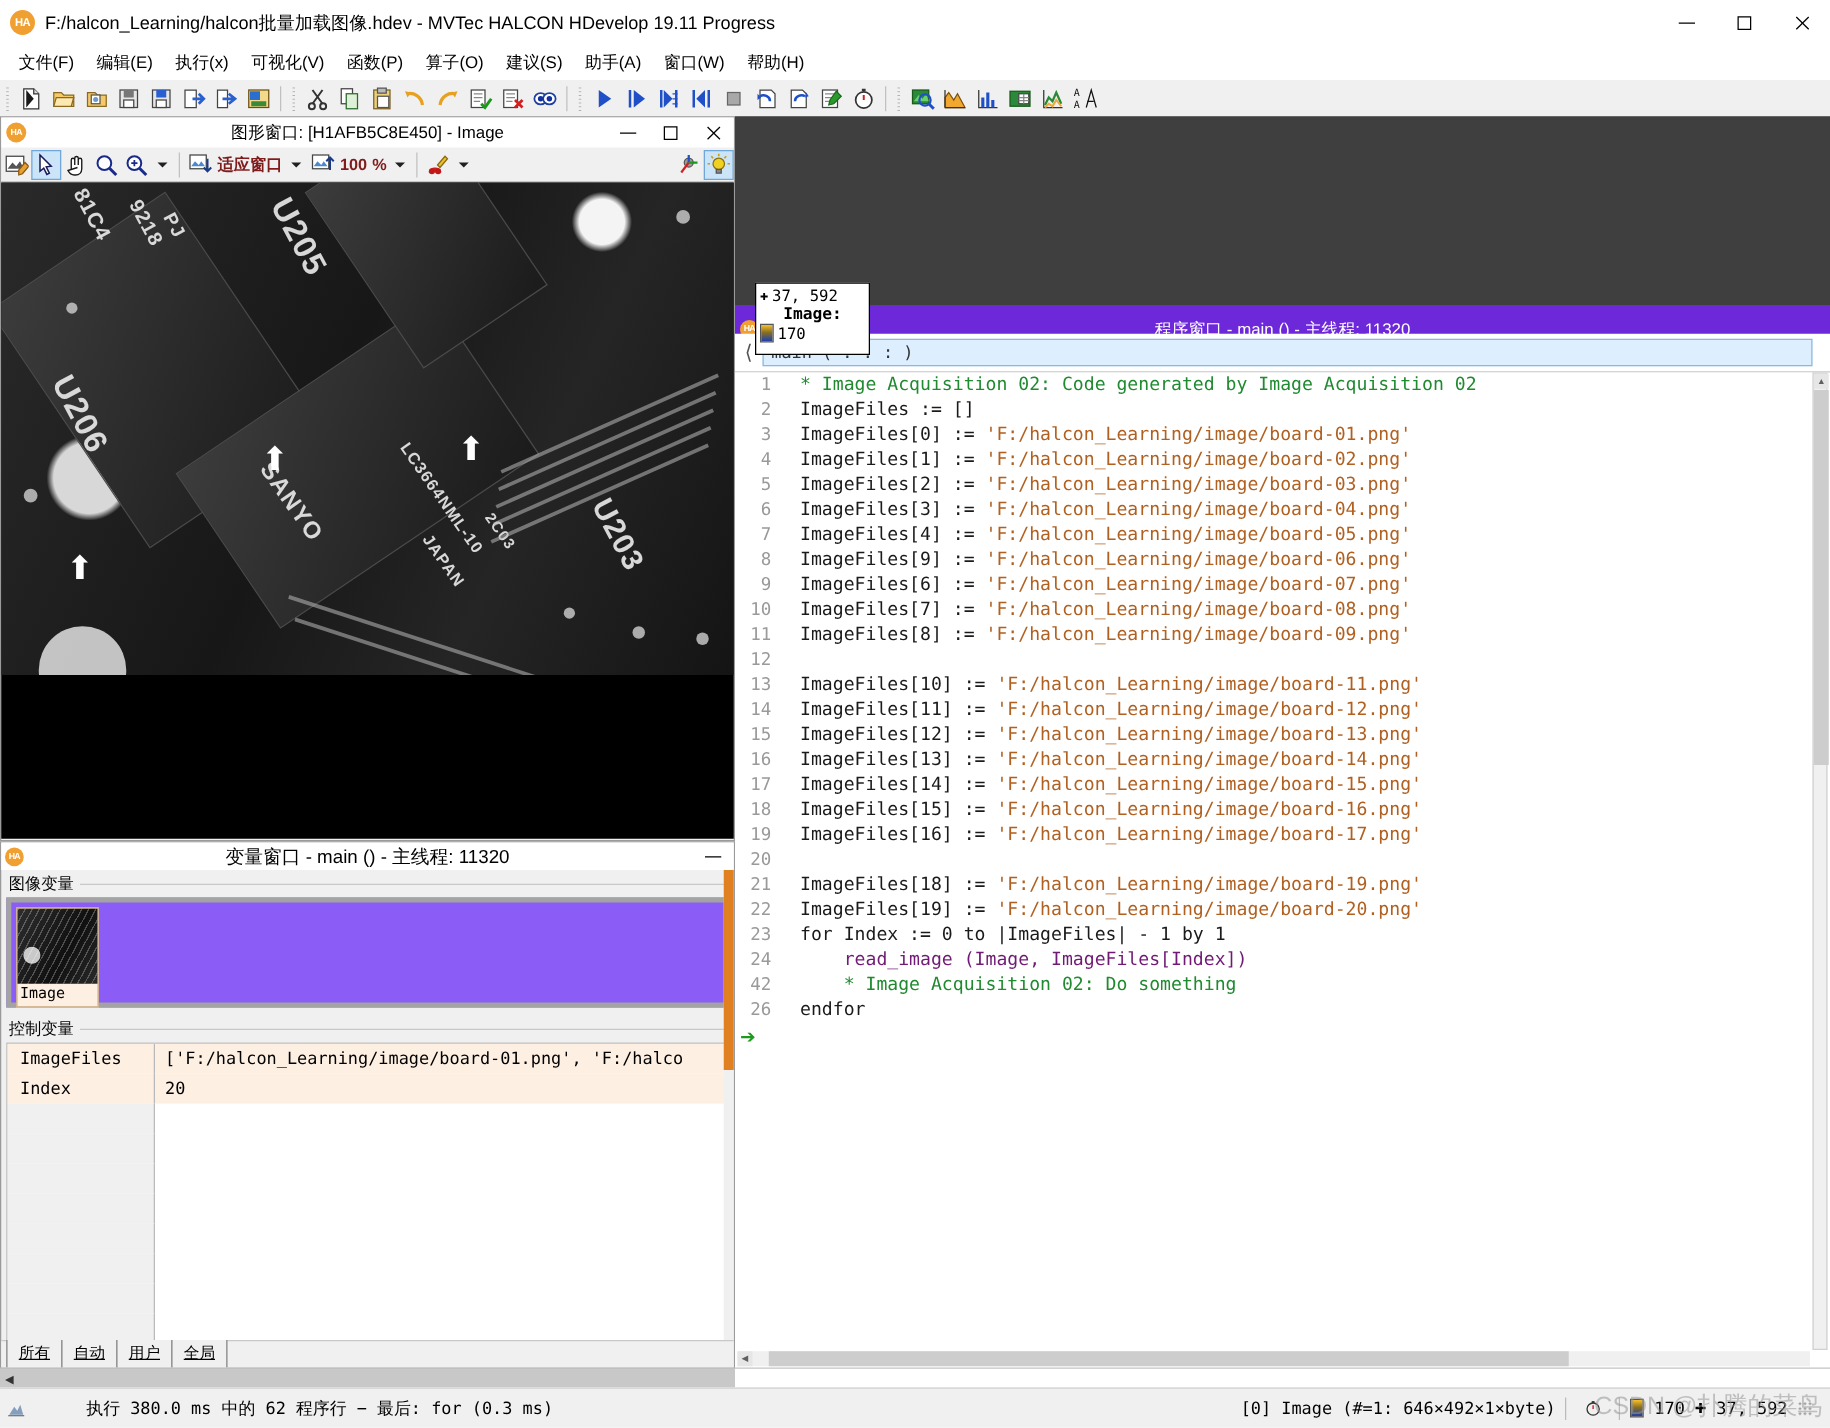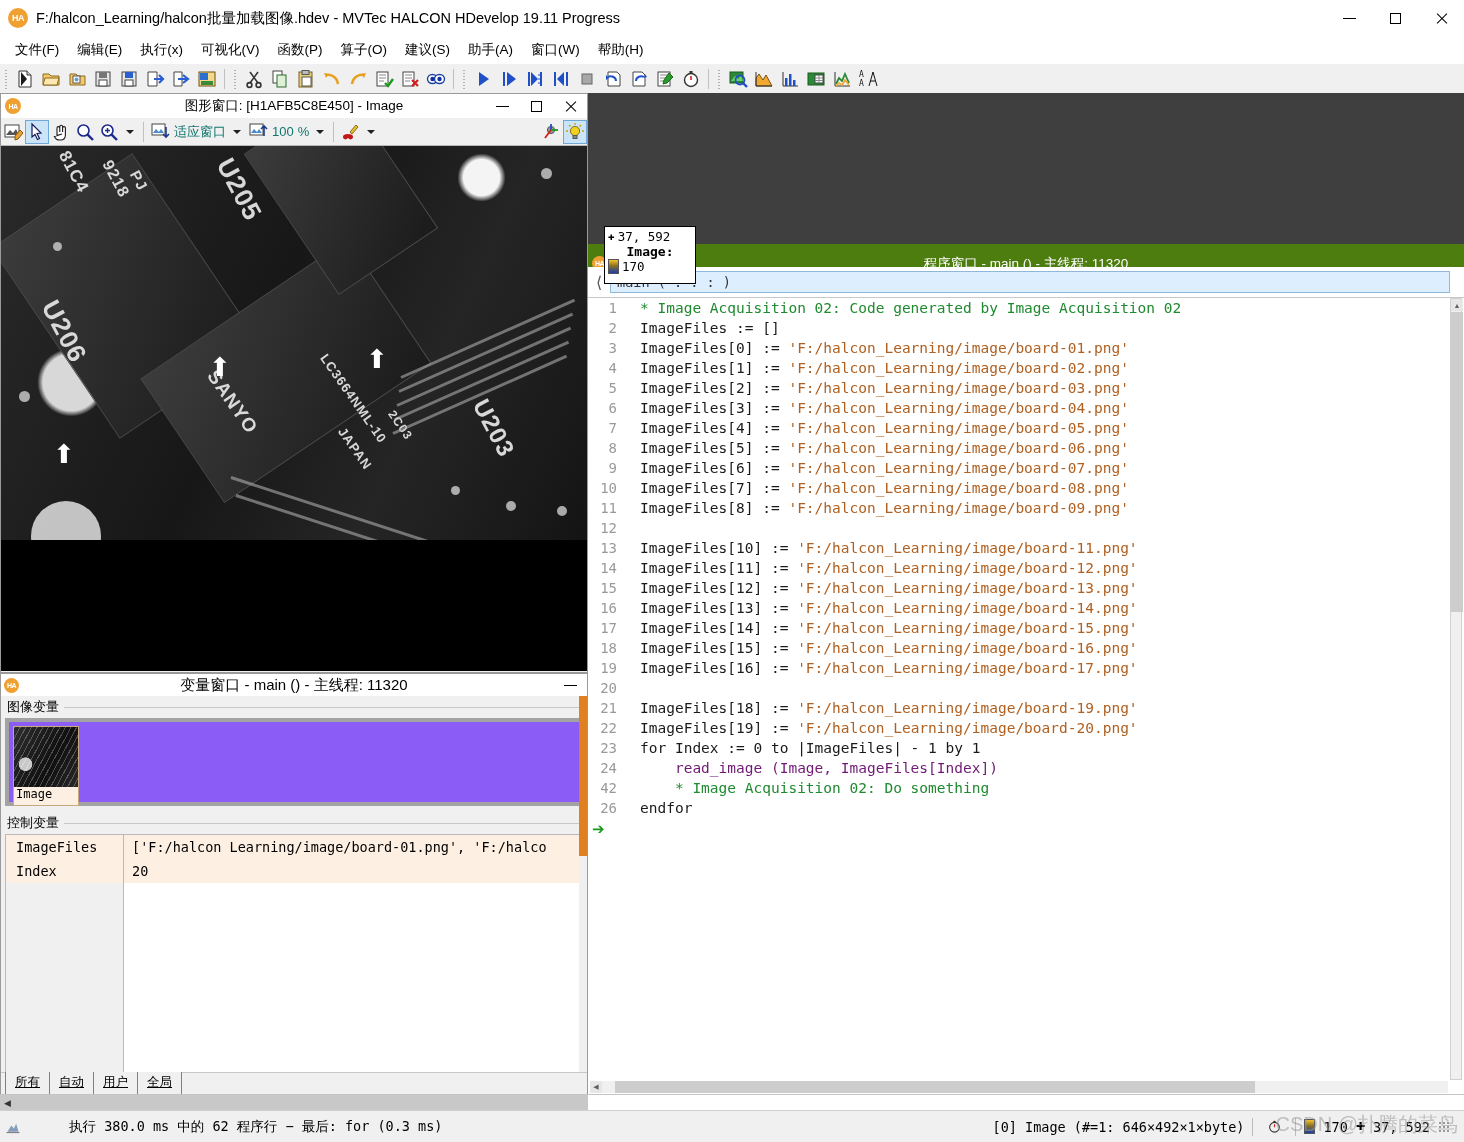--- a/index.html
+++ b/index.html
@@ -97,21 +97,21 @@
   }
   .gfx-toolbar {
     height: 28px; background: #f0f0f0; display: flex; align-items: center;
     border-bottom: 1px solid #b8b8b8;
   }
   .gfx-tb-btn {
     height: 24px; min-width: 24px; display: flex; align-items: center;
     justify-content: center; padding: 0 1px; position: relative;
   }
   .gfx-tb-btn.active { background: #cbe4f7; border: 1px solid #6fa8d8; }
-  .gfx-label { font-size: 13px; color: #0f766e; padding: 0 2px; white-space: nowrap; }
+  .gfx-label { font-size: 13px; color: #7f1d1d; padding: 0 2px; white-space: nowrap; font-weight: bold; }
   .caret-dn {
     width: 0; height: 0; border-left: 4px solid transparent;
     border-right: 4px solid transparent; border-top: 4px solid #202020;
     margin: 0 5px;
   }
   .gfx-canvas {
     position: relative; width: 586px; height: 525px;
     background: #000; overflow: hidden;
   }
   .pcb {
@@ -227,21 +227,21 @@
     position: absolute; right: 0; top: 22px; width: 8px; bottom: 22px;
     background: #f0f0f0;
   }
   .var-sb-thumb { width: 8px; height: 160px; background: #e08020; }
   .prog-gray {
     position: absolute; left: 588px; top: 93px; width: 876px; height: 151px;
     background: #3f3f3f;
   }
   .prog-title {
     position: absolute; left: 588px; top: 244px; width: 876px; height: 39px;
-    background: #4d7c0f; display: flex; align-items: center; justify-content: center;
+    background: #6d28d9; display: flex; align-items: center; justify-content: center;
   }
   .prog-title-text { font-size: 13.5px; color: #ffffff; }
   .prog-title .app-logo {
     position: absolute; left: 4px; width: 15px; height: 15px; font-size: 7px; margin: 0;
   }
   .proc-bar {
     position: absolute; left: 588px; top: 267px; width: 876px; height: 31px;
     background: #ffffff; display: flex; align-items: center;
     border-bottom: 1px solid #c8c8c8;
   }
@@ -872,21 +872,21 @@
         <div class="code-txt"><span class="c-var">ImageFiles[3] := </span><span class="c-str">'F:/halcon_Learning/image/board-04.png'</span></div>
       </div>
       <div class="code-line">
         <div class="ln">7</div>
         <div class="gutter-mark"></div>
         <div class="code-txt"><span class="c-var">ImageFiles[4] := </span><span class="c-str">'F:/halcon_Learning/image/board-05.png'</span></div>
       </div>
       <div class="code-line">
         <div class="ln">8</div>
         <div class="gutter-mark"></div>
-        <div class="code-txt"><span class="c-var">ImageFiles[5] := </span><span class="c-str">'F:/halcon_Learning/image/board-06.png'</span></div>
+        <div class="code-txt"><span class="c-var">ImageFiles[9] := </span><span class="c-str">'F:/halcon_Learning/image/board-06.png'</span></div>
       </div>
       <div class="code-line">
         <div class="ln">9</div>
         <div class="gutter-mark"></div>
         <div class="code-txt"><span class="c-var">ImageFiles[6] := </span><span class="c-str">'F:/halcon_Learning/image/board-07.png'</span></div>
       </div>
       <div class="code-line">
         <div class="ln">10</div>
         <div class="gutter-mark"></div>
         <div class="code-txt"><span class="c-var">ImageFiles[7] := </span><span class="c-str">'F:/halcon_Learning/image/board-08.png'</span></div>

